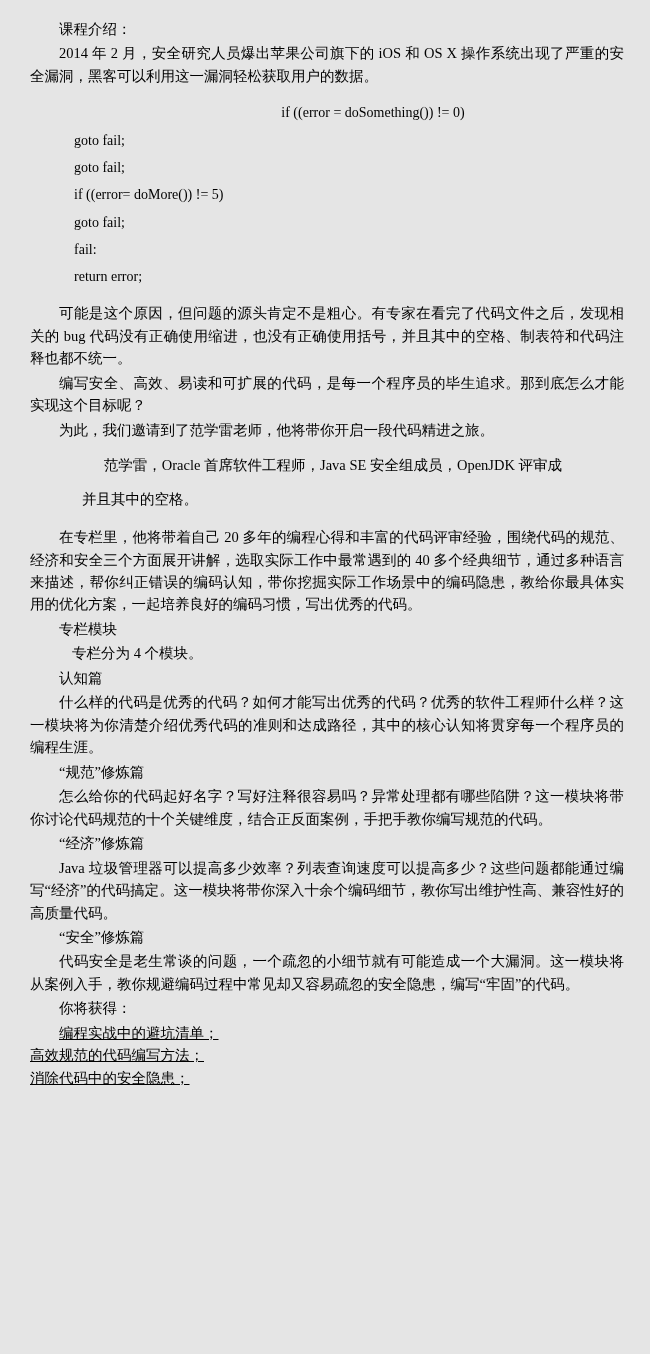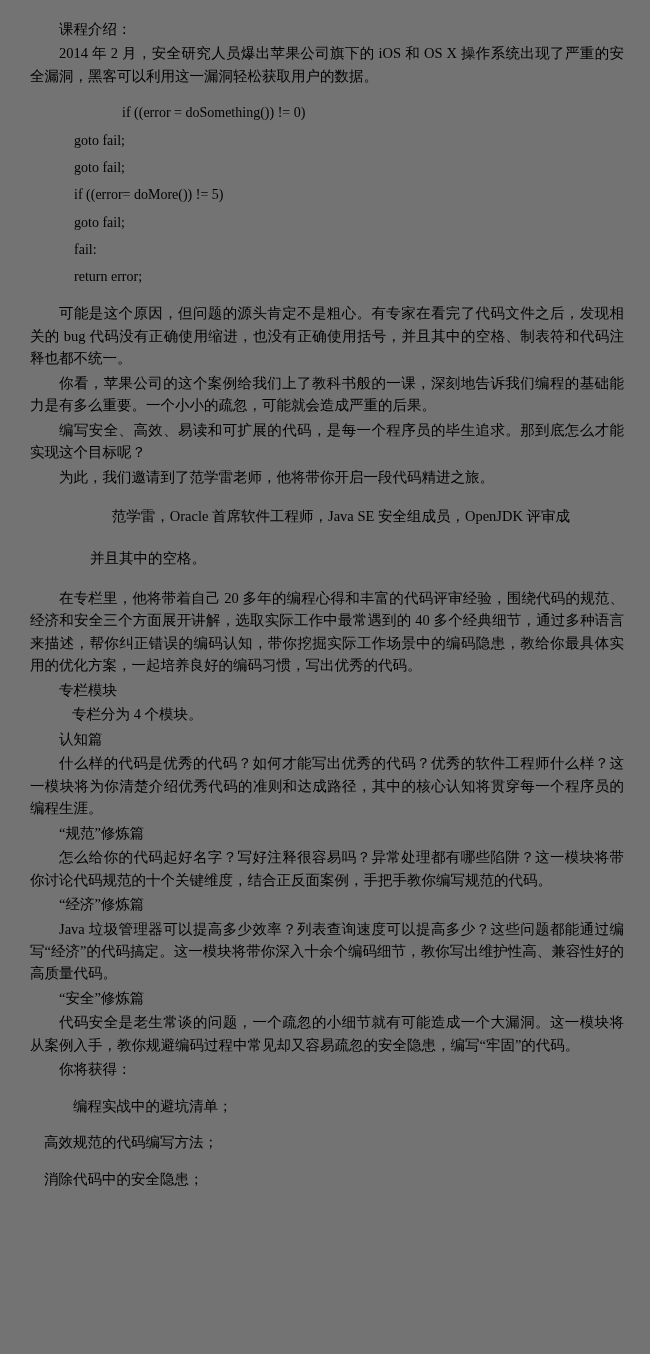--- a/index.html
+++ b/index.html
@@ -13,21 +13,21 @@
     font-family: "Liberation Serif", "DejaVu Serif", serif;
     color: #000000;
     font-size: 14.5px;
     line-height: 1.55;
   }
   .page {
     width: 650px;
     min-height: 1354px;
     box-sizing: border-box;
     padding: 18px 26px 14px 30px;
-    background: #737373;
+    background: #e5e5e5;
   }
   p {
     margin: 0 0 2px 0;
     text-align: justify;
     text-justify: inter-ideograph;
   }
   .indent {
     text-indent: 2em;
   }
   .noindent {
@@ -39,36 +39,38 @@
     padding-left: 44px;
     font-family: "Liberation Serif", "DejaVu Serif", serif;
     font-size: 14px;
     line-height: 1.95;
   }
   .code-block .line {
     white-space: pre;
   }
   .code-block .line.first {
     padding-left: 48px;
+    text-align: center;
   }
   .bio {
     margin: 12px 0 14px 0;
     padding-left: 44px;
     padding-right: 30px;
     line-height: 1.75;
   }
   .bio p {
-    margin: 16px;
+    margin: 8px;
     text-align: left;
   }
   .bio .bio-first {
     text-indent: 1.5em;
   }
   .gain-list p {
-    margin: 14px;
+    margin: 0;
+    text-decoration: underline;
   }
 </style>
 </head>
 <body>
 
 <div class="page">
 
   <p class="indent">课程介绍：</p>
 
   <p class="indent">2014 年 2 月，安全研究人员爆出苹果公司旗下的 iOS 和 OS X 操作系统出现了严重的安全漏洞，黑客可以利用这一漏洞轻松获取用户的数据。</p>
@@ -77,21 +79,20 @@
     <div class="line first">if ((error = doSomething()) != 0)</div>
     <div class="line">goto fail;</div>
     <div class="line">goto fail;</div>
     <div class="line">if ((error= doMore()) != 5)</div>
     <div class="line">goto fail;</div>
     <div class="line">fail:</div>
     <div class="line">return error;</div>
   </div>
 
   <p class="indent">可能是这个原因，但问题的源头肯定不是粗心。有专家在看完了代码文件之后，发现相关的 bug 代码没有正确使用缩进，也没有正确使用括号，并且其中的空格、制表符和代码注释也都不统一。</p>
-  <p class="indent">你看，苹果公司的这个案例给我们上了教科书般的一课，深刻地告诉我们编程的基础能力是有多么重要。一个小小的疏忽，可能就会造成严重的后果。</p>
   <p class="indent">编写安全、高效、易读和可扩展的代码，是每一个程序员的毕生追求。那到底怎么才能实现这个目标呢？</p>
   <p class="indent">为此，我们邀请到了范学雷老师，他将带你开启一段代码精进之旅。</p>
 
   <div class="bio">
     <p class="bio-first">范学雷，Oracle 首席软件工程师，Java SE 安全组成员，OpenJDK 评审成</p>
     <p>并且其中的空格。</p>
   </div>
 
   <p class="indent">在专栏里，他将带着自己 20 多年的编程心得和丰富的代码评审经验，围绕代码的规范、经济和安全三个方面展开讲解，选取实际工作中最常遇到的 40 多个经典细节，通过多种语言来描述，帮你纠正错误的编码认知，带你挖掘实际工作场景中的编码隐患，教给你最具体实用的优化方案，一起培养良好的编码习惯，写出优秀的代码。</p>
 

